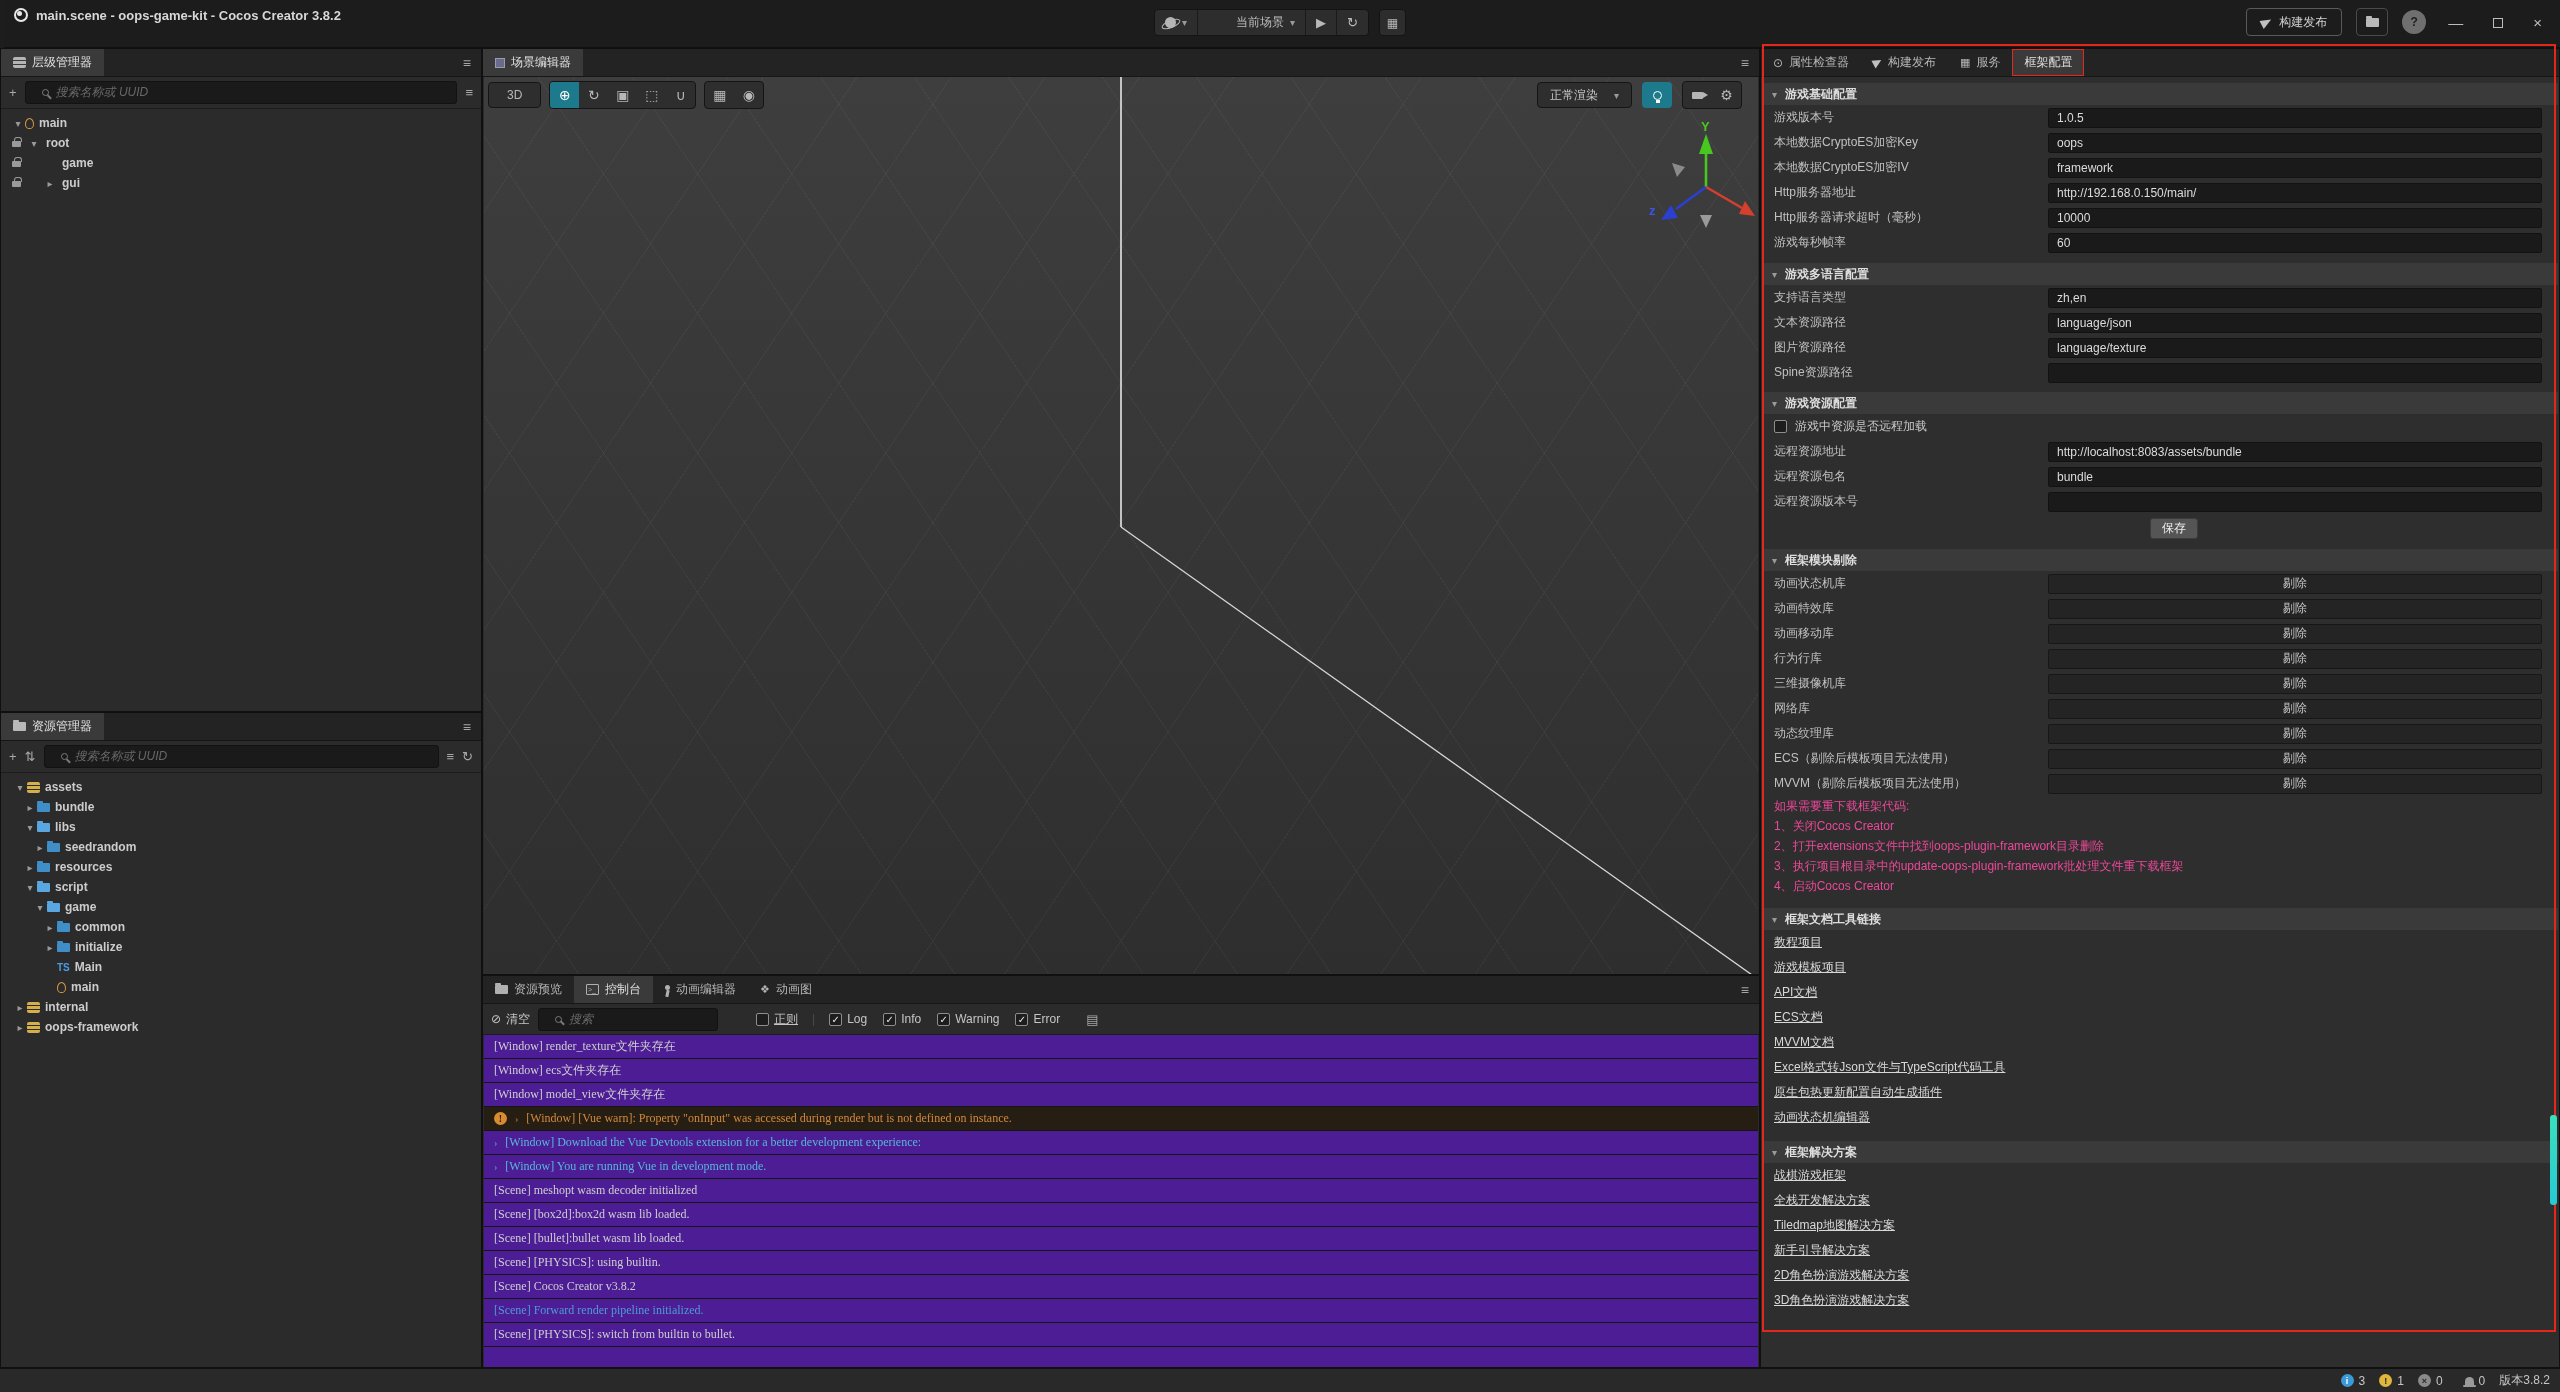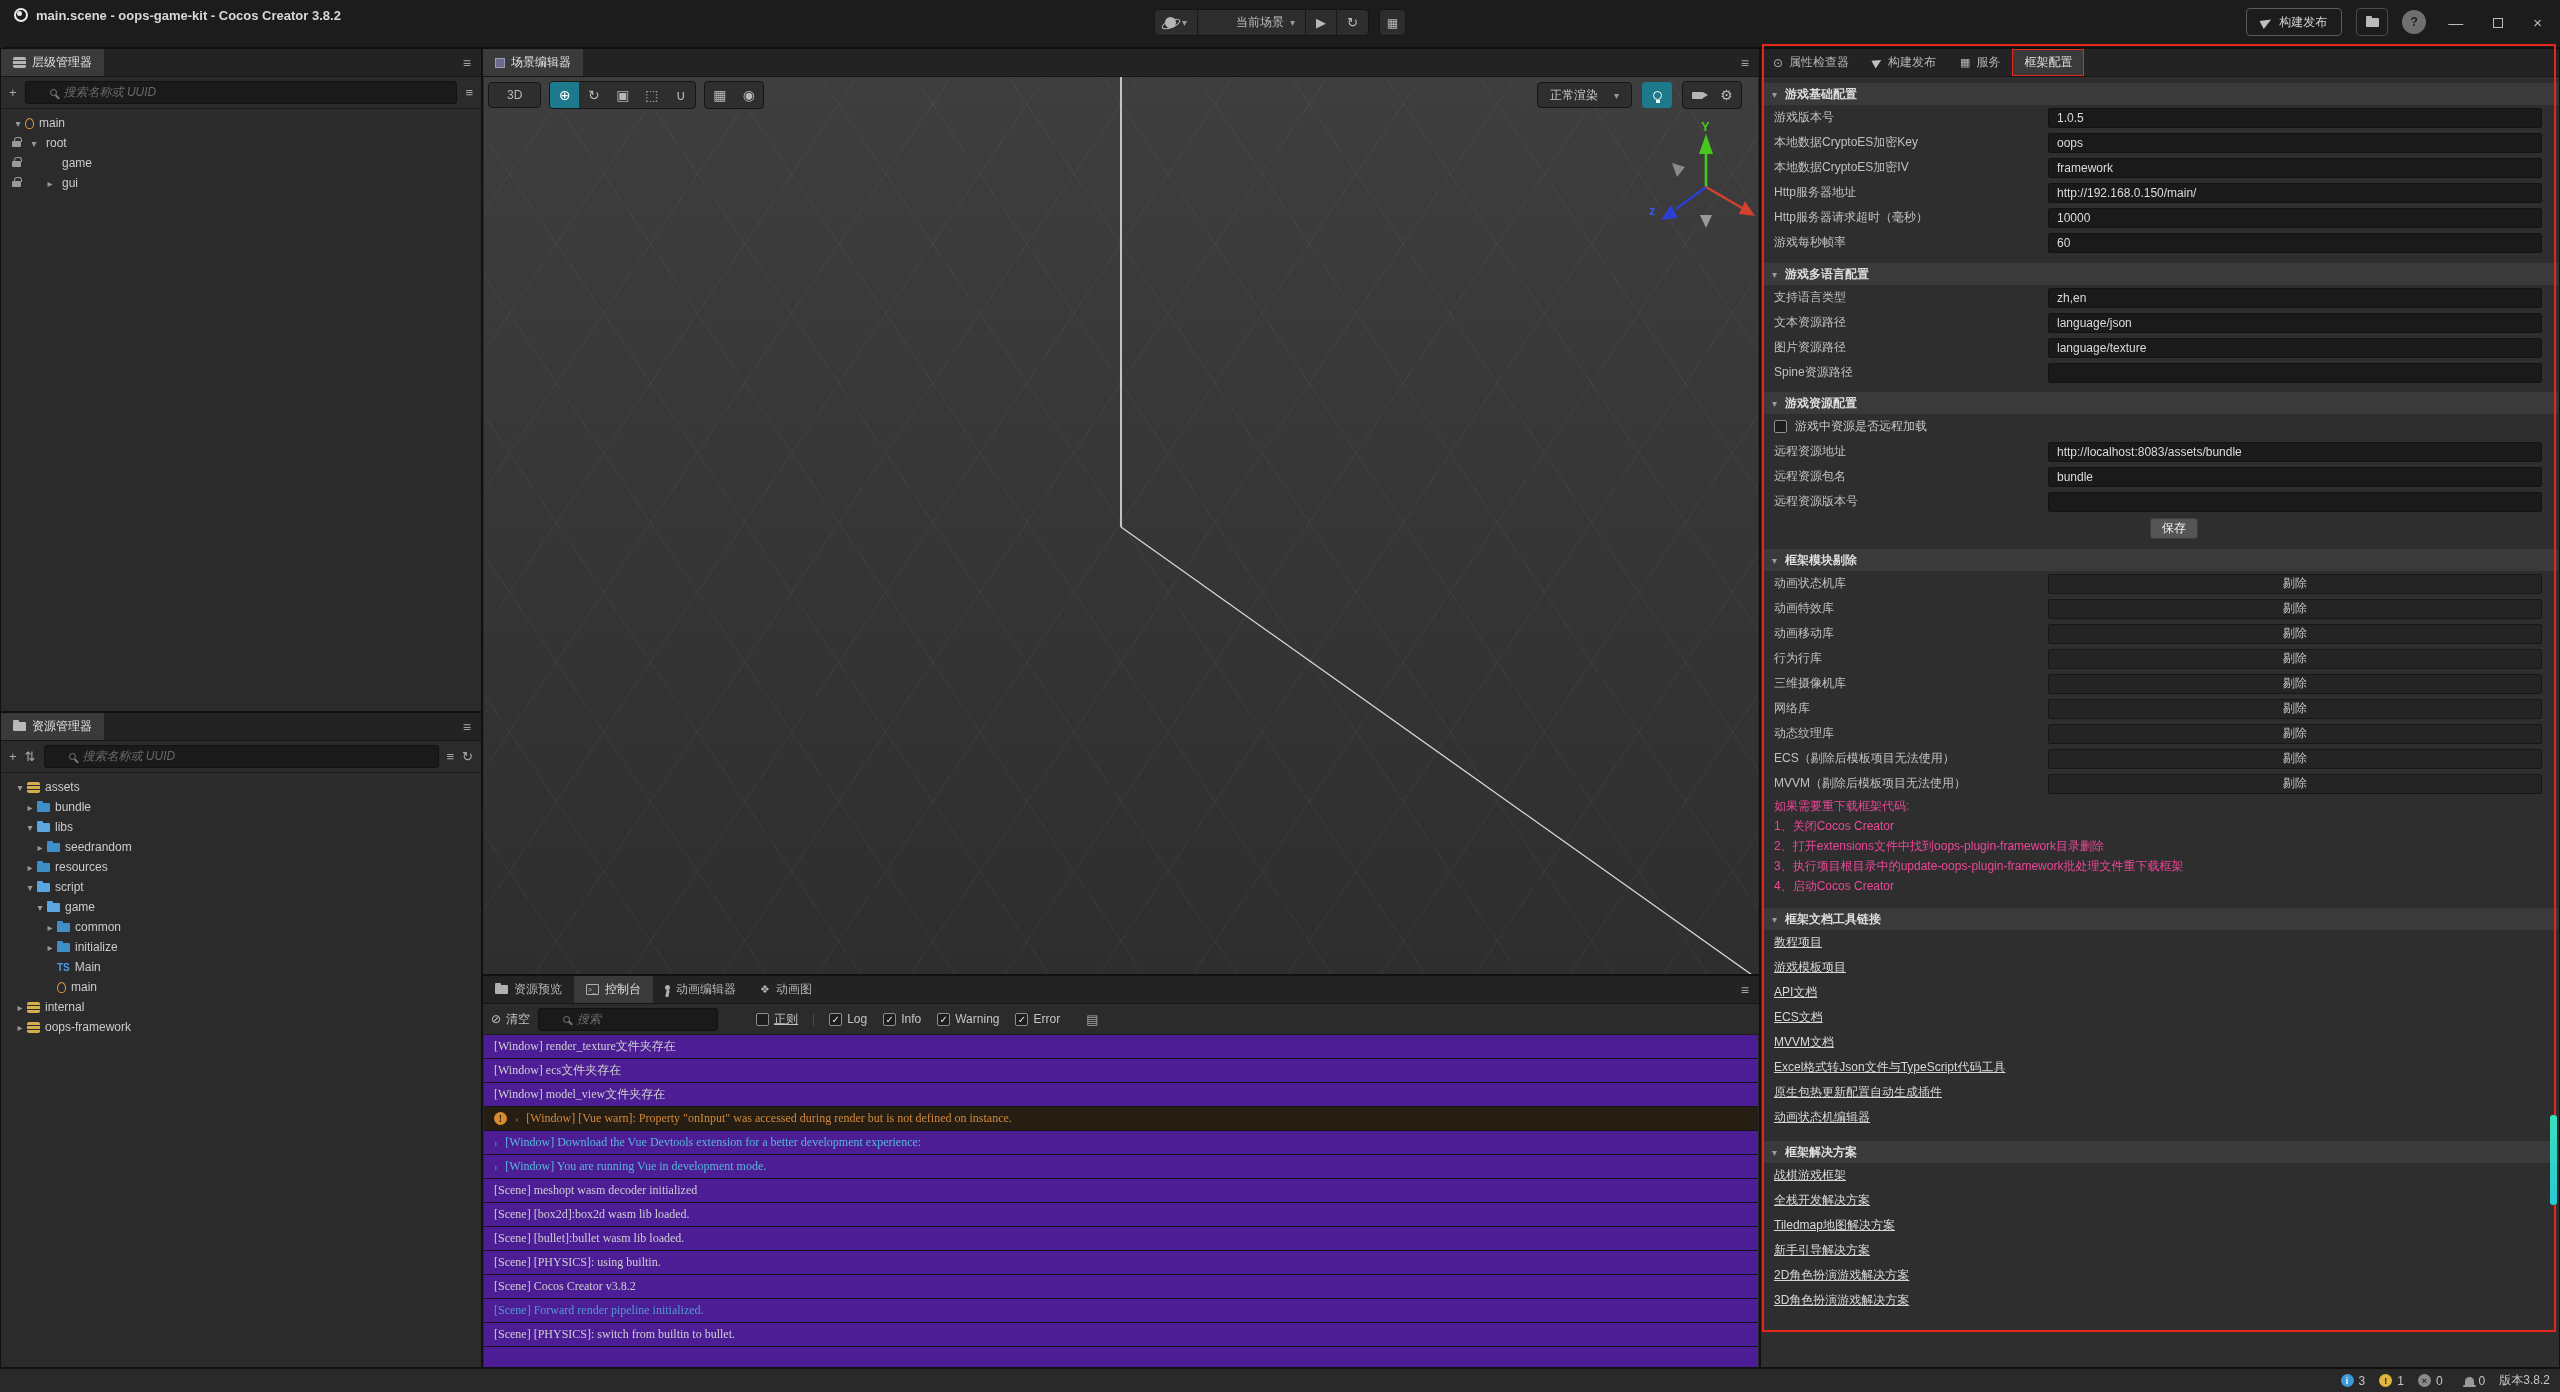--- a/index.html
+++ b/index.html
@@ -31,28 +31,28 @@
   .win-btn{color:#bdbdbd;font-size:15px;padding:0 8px;}
   .max-glyph{width:10px;height:10px;border:1.5px solid #bdbdbd;display:inline-block;}
   
   .panel{position:absolute;background:#2b2b2b;border:1px solid #101010;}
   .ptabs{height:28px;background:#232323;display:flex;align-items:stretch;border-bottom:1px solid #161616;}
   .ptab{display:flex;align-items:center;gap:6px;padding:0 12px;color:#b5b5b5;white-space:nowrap;}
   .ptab.active{background:#3a3a3a;color:#e0e0e0;}
   .hamb{margin-left:auto;display:flex;align-items:center;padding:0 10px;color:#a5a5a5;font-size:14px;}
   .toolbar{height:32px;display:flex;align-items:center;gap:8px;padding:0 8px;background:#2b2b2b;border-bottom:1px solid #1c1c1c;}
   .tbtn{color:#a8a8a8;font-size:13px;}
-  .search{flex:1;height:23px;background:#1a1a1a;border:1px solid #121212;border-radius:3px;display:flex;align-items:center;gap:7px;padding:0 24px;}
+  .search{flex:1;height:23px;background:#1a1a1a;border:1px solid #121212;border-radius:3px;display:flex;align-items:center;gap:7px;padding:0 16px;}
   .mag{width:7px;height:7px;border:1.5px solid #7a7a7a;border-radius:50%;position:relative;flex:none;}
   .mag::after{content:'';position:absolute;width:5px;height:1.5px;background:#7a7a7a;transform:rotate(45deg);right:-4px;bottom:-2px;}
   .ph{font-style:italic;color:#686868;}
   .tree{position:relative;padding-top:4px;}
   .trow{height:20px;display:flex;align-items:center;position:relative;color:#cccccc;}
   .trow .chevron{width:14px;flex:none;color:#9a9a9a;font-size:10px;text-align:center;}
-  .tlabel{margin-left:5px;}
+  .tlabel{margin-left:5px;font-weight:bold;}
   .lock{position:absolute;left:11px;top:8px;width:9px;height:6px;background:#9a9a9a;border-radius:1px;}
   .lock::before{content:'';position:absolute;left:1.5px;top:-4px;width:6px;height:4px;border:1.5px solid #9a9a9a;border-bottom:none;border-radius:3px 3px 0 0;}
   .i-scene{width:9px;height:11px;border:1.5px solid #d99a3d;border-radius:50% 50% 50% 50%/58% 58% 42% 42%;flex:none;}
   .i-db{width:13px;height:11px;border-radius:2px;background:repeating-linear-gradient(180deg,#d4af4a 0 3px,#2b2b2b 3px 4px);flex:none;}
   .i-folder{width:13px;height:9px;background:#3f8ec8;border-radius:1px;position:relative;flex:none;}
   .i-folder::before{content:'';position:absolute;left:0;top:-2px;width:6px;height:2px;background:inherit;border-radius:1px 1px 0 0;}
   .i-folder.open{background:#5aa6e0;}
   .i-ts{color:#4a9ae8;font-weight:bold;font-size:10px;flex:none;}
   
   .viewport{position:absolute;left:1px;top:28px;right:1px;bottom:0;

